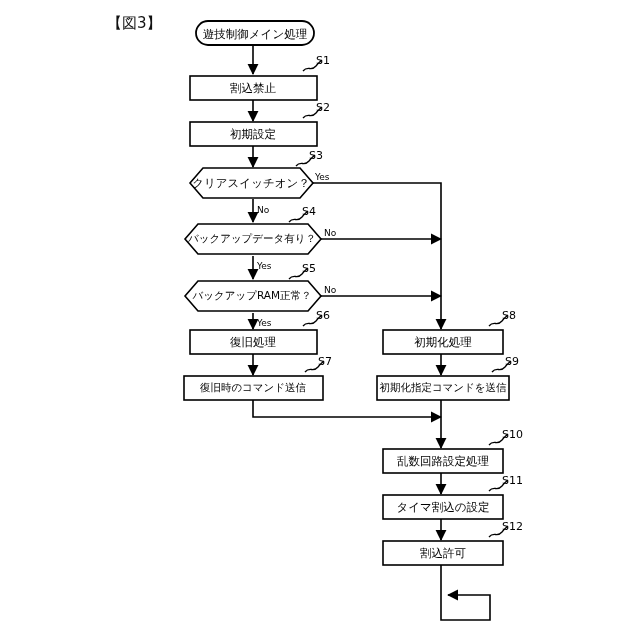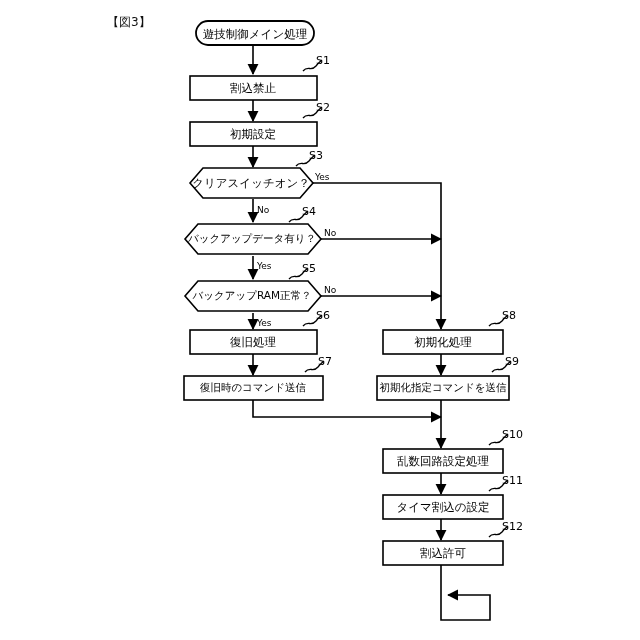--- a/index.html
+++ b/index.html
@@ -12,21 +12,21 @@
     width: 640px;
     height: 640px;
     background: #ffffff;
     font-family: "DejaVu Sans", "Liberation Sans", sans-serif;
     overflow: hidden;
   }
   #fig-label {
     position: absolute;
     left: 107px;
     top: 14px;
-    font-size: 12px;
+    font-size: 15px;
     color: #111111;
     letter-spacing: 0px;
     white-space: nowrap;
   }
   svg#flow {
     position: absolute;
     left: 0;
     top: 0;
     width: 640px;
     height: 640px;

